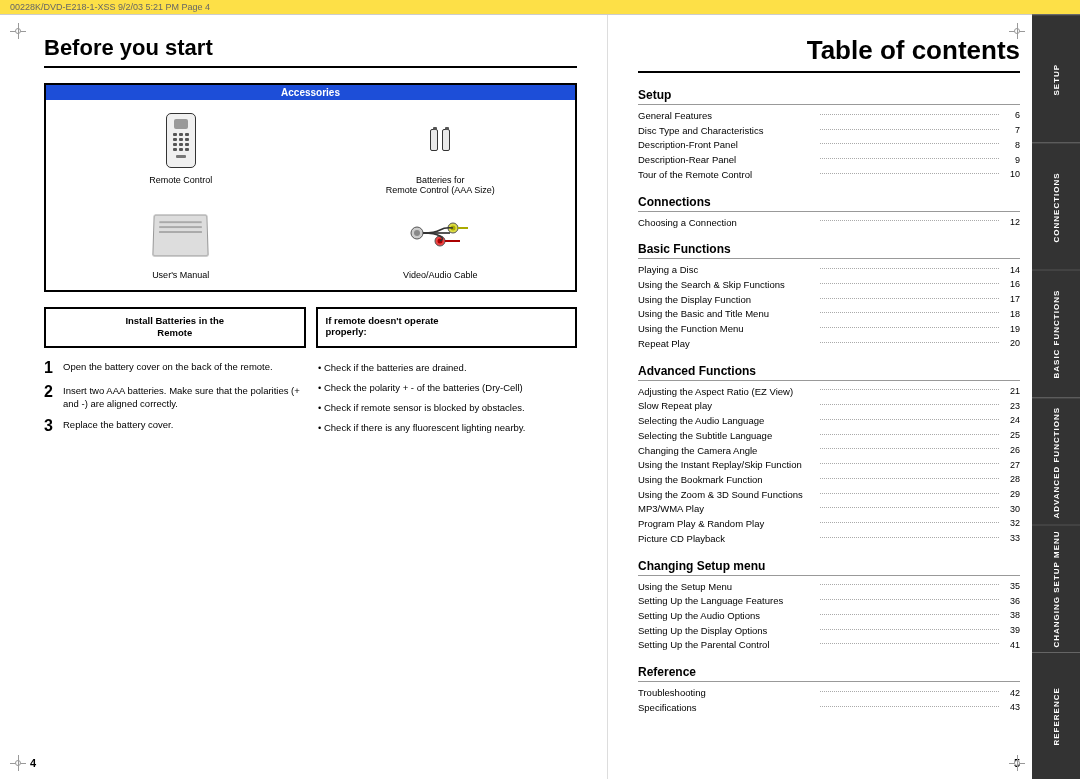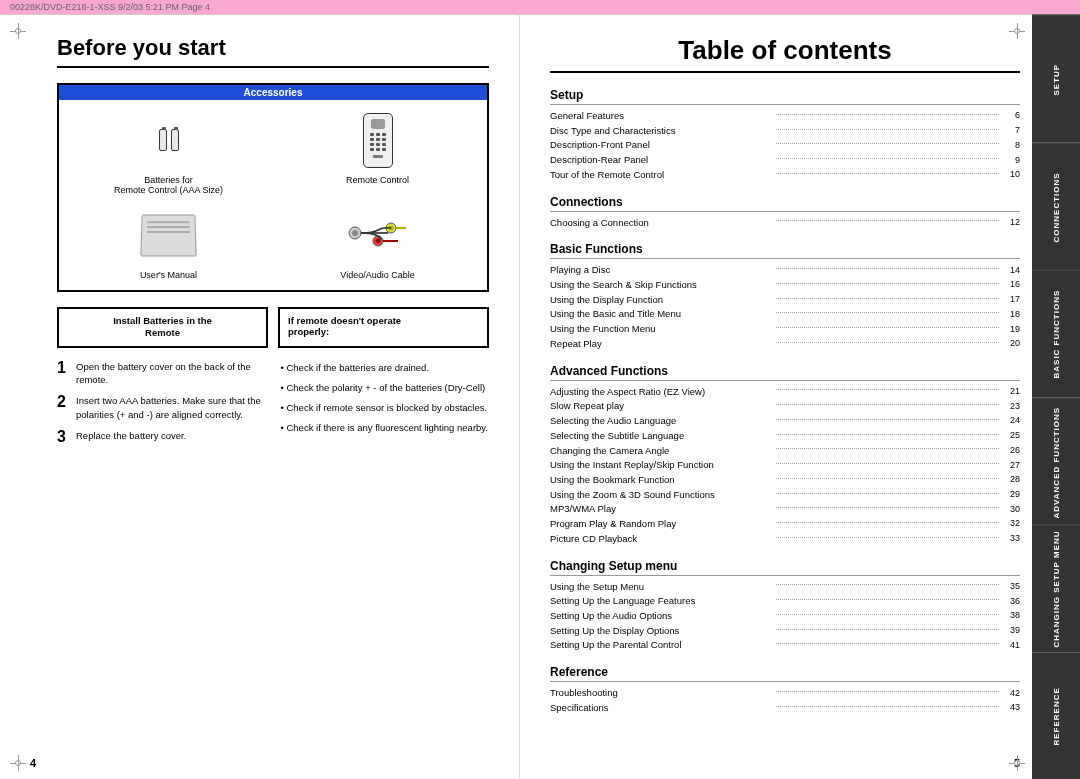--- a/index.html
+++ b/index.html
@@ -16,35 +16,35 @@
     }
 
     
     .header-bar {
       display: flex;
       align-items: center;
       padding: 2px 10px;
       font-size: 9px;
       color: #666;
       border-bottom: 1px solid #ccc;
-      background: #f9a8d4;
+      background: #fde047;
     }
     .header-bar span { margin-right: 20px; }
 
     
     .main-content {
       display: flex;
       flex: 1;
       position: relative;
     }
 
     
     .left-page {
-      width: 520px;
-      padding: 20px 30px 20px 57px;
+      width: 608px;
+      padding: 20px 30px 20px 44px;
       border-right: 1px solid #ddd;
       position: relative;
     }
 
     
     .right-page {
       flex: 1;
       padding: 20px 60px 20px 30px;
       position: relative;
     }
@@ -83,21 +83,21 @@
       font-size: 22px;
       font-weight: bold;
       margin-bottom: 15px;
       border-bottom: 2px solid #000;
       padding-bottom: 5px;
     }
 
     .page-title-right {
       font-size: 26px;
       font-weight: bold;
-      text-align: center;
+      text-align: right;
       margin-bottom: 15px;
       border-bottom: 2px solid #000;
       padding-bottom: 5px;
     }
 
     
     .accessories-box {
       border: 2px solid #000;
       padding: 10px;
       margin-bottom: 15px;
@@ -351,56 +351,56 @@
     </div>
 
     <h1 class="page-title-left">Before you start</h1>
 
     <div class="accessories-box">
       <div class="accessories-title">Accessories</div>
       <div class="accessories-grid">
 
         <div class="accessory-item">
           <div class="accessory-icon">
+            <div class="remote-shape">
+              <div style="width:14px;height:10px;background:#999;border-radius:2px;margin-bottom:2px;"></div>
+              <div class="remote-btn-row">
+                  <div class="remote-btn"></div>
+                  <div class="remote-btn"></div>
+                  <div class="remote-btn"></div>
+                </div>
+              <div class="remote-btn-row">
+                  <div class="remote-btn"></div>
+                  <div class="remote-btn"></div>
+                  <div class="remote-btn"></div>
+                </div>
+              <div class="remote-btn-row">
+                  <div class="remote-btn"></div>
+                  <div class="remote-btn"></div>
+                  <div class="remote-btn"></div>
+                </div>
+              <div class="remote-btn-row">
+                  <div class="remote-btn"></div>
+                  <div class="remote-btn"></div>
+                  <div class="remote-btn"></div>
+                </div>
+              <div style="width:10px;height:3px;background:#777;border-radius:1px;margin-top:2px;"></div>
+            </div>
+          </div>
+          <div class="accessory-label">Remote Control</div>
+        </div>
+
+        <div class="accessory-item">
+          <div class="accessory-icon">
             <div class="batteries-shape">
               <div class="battery"></div>
               <div class="battery"></div>
             </div>
           </div>
           <div class="accessory-label">Batteries for<br>Remote Control (AAA Size)</div>
-        </div>
-
-        <div class="accessory-item">
-          <div class="accessory-icon">
-            <div class="remote-shape">
-              <div style="width:14px;height:10px;background:#999;border-radius:2px;margin-bottom:2px;"></div>
-              <div class="remote-btn-row">
-                  <div class="remote-btn"></div>
-                  <div class="remote-btn"></div>
-                  <div class="remote-btn"></div>
-                </div>
-              <div class="remote-btn-row">
-                  <div class="remote-btn"></div>
-                  <div class="remote-btn"></div>
-                  <div class="remote-btn"></div>
-                </div>
-              <div class="remote-btn-row">
-                  <div class="remote-btn"></div>
-                  <div class="remote-btn"></div>
-                  <div class="remote-btn"></div>
-                </div>
-              <div class="remote-btn-row">
-                  <div class="remote-btn"></div>
-                  <div class="remote-btn"></div>
-                  <div class="remote-btn"></div>
-                </div>
-              <div style="width:10px;height:3px;background:#777;border-radius:1px;margin-top:2px;"></div>
-            </div>
-          </div>
-          <div class="accessory-label">Remote Control</div>
         </div>
 
         <div class="accessory-item">
           <div class="accessory-icon">
             <div class="manual-shape">
               <div style="width:80%;height:2px;background:#aaa;margin:6px auto 3px;"></div>
               <div style="width:80%;height:2px;background:#aaa;margin:0 auto 3px;"></div>
               <div style="width:80%;height:2px;background:#aaa;margin:0 auto 3px;"></div>
             </div>
           </div>

